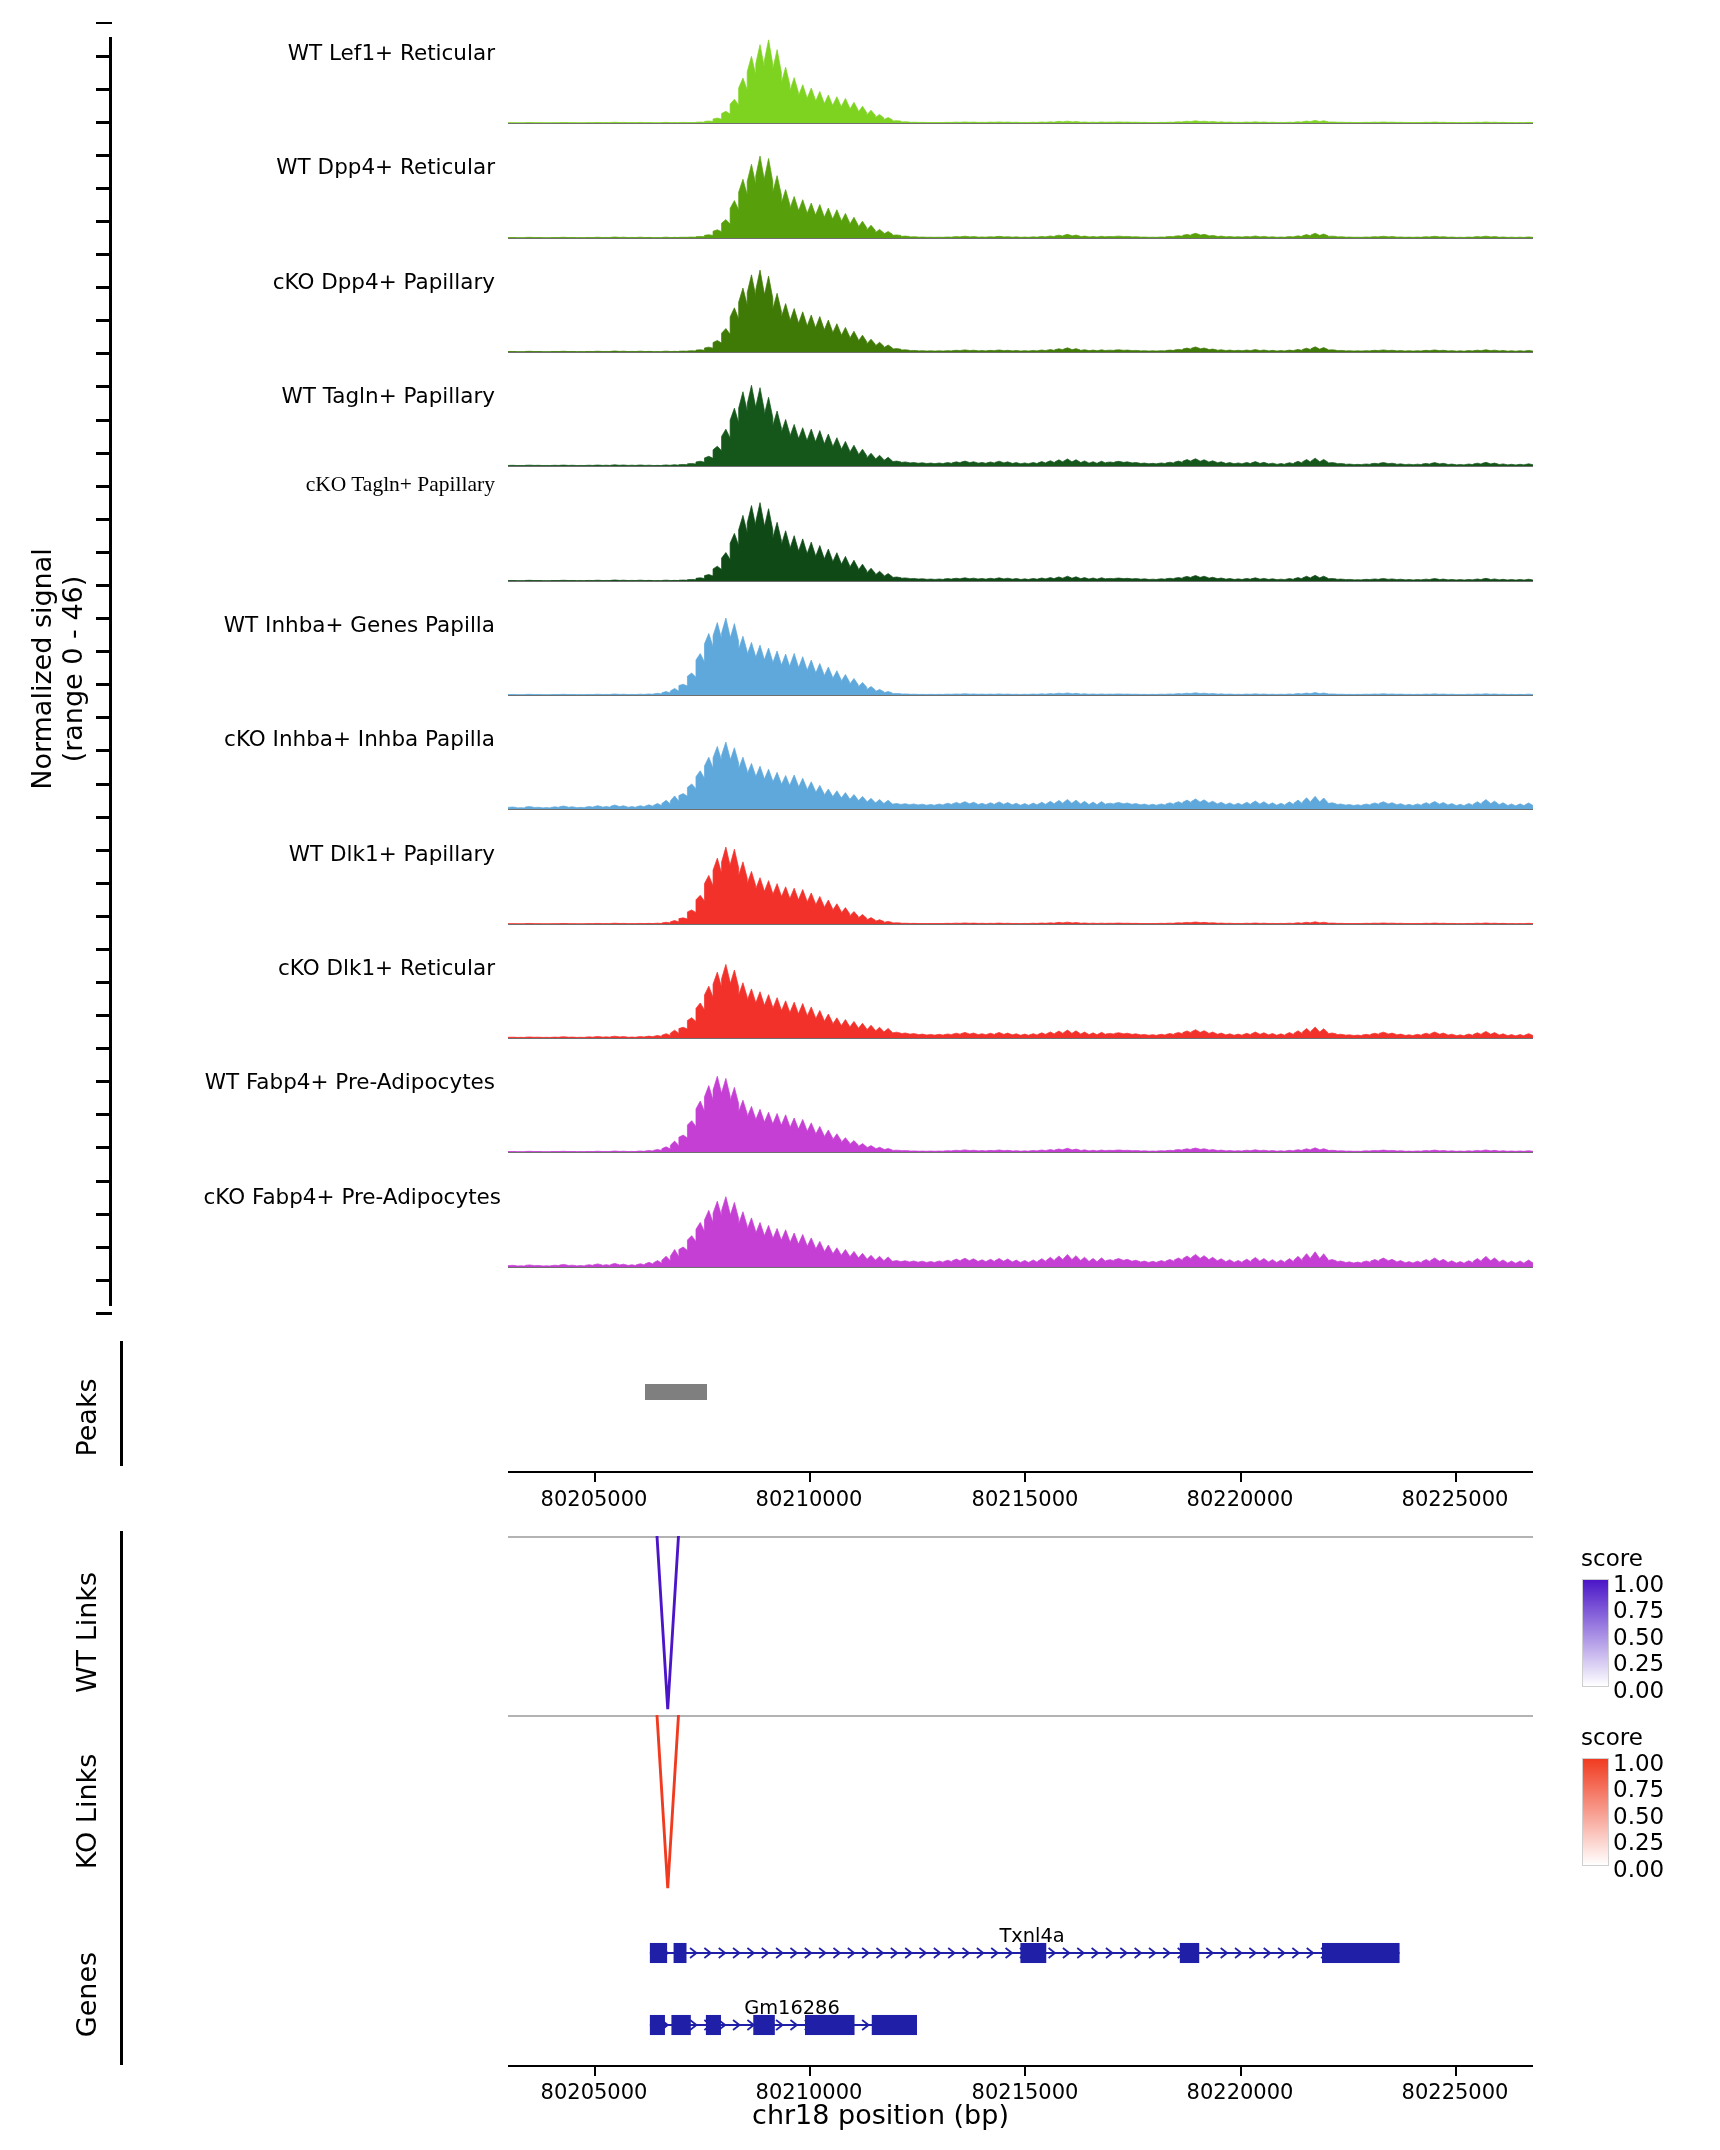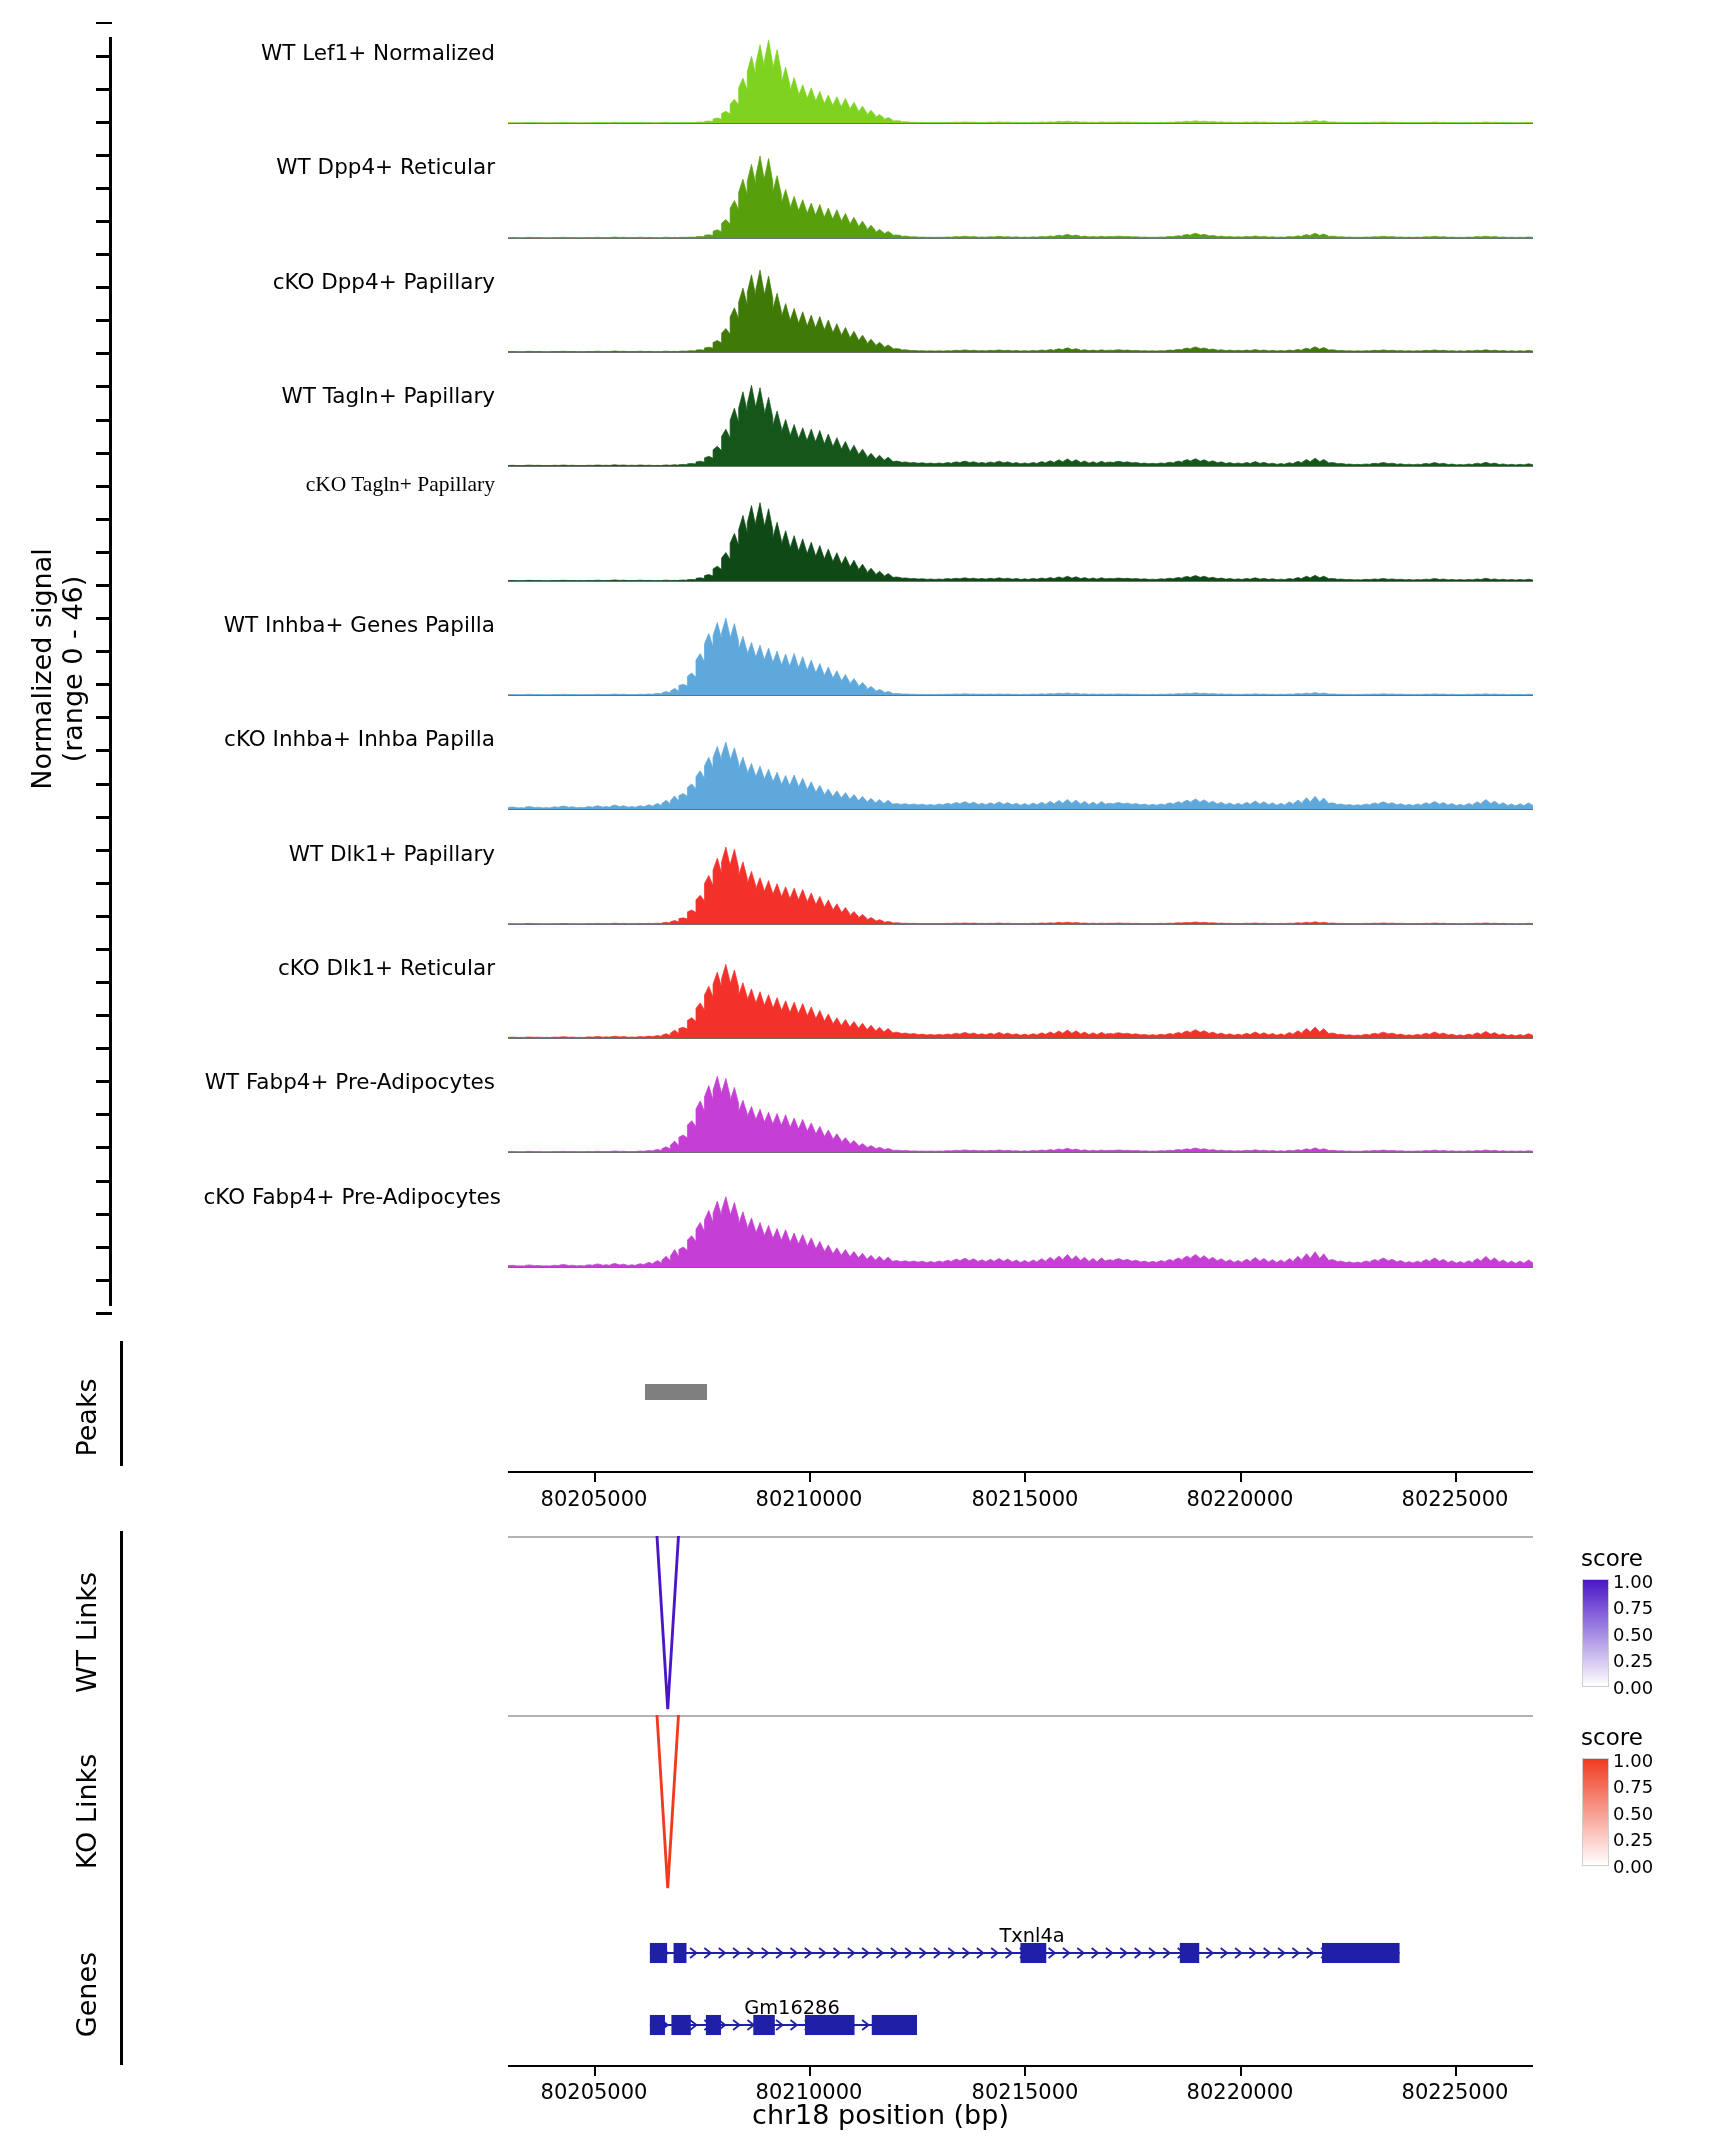--- a/index.html
+++ b/index.html
@@ -42,21 +42,21 @@
   .peakbar { position:absolute; background:#7f7f7f; }
 
   
   .linkpanel { position:absolute; }
   .link-top { position:absolute; height:1.8px; background:#b3b3b3; }
 
   
   .legend { position:absolute; }
   .legend-title { font-size:23px; }
   .legend-bar { position:absolute; width:24.4px; }
-  .legend-ticks { position:absolute; font-size:18px; line-height:1; }
+  .legend-ticks { position:absolute; font-size:23px; line-height:1; }
   .legend-ticks div { position:absolute; white-space:nowrap; }
 
   
   .gene-row { position:absolute; }
   .gene-name { position:absolute; font-size:19.4px; white-space:nowrap; }
 
   .xtitle { position:absolute; font-size:27px; text-align:center; width:100%; }
 </style>
 </head>
 <body>
@@ -106,21 +106,21 @@
       <div class="spine-tick" style="left: 96px; top: 1113px;"></div>
       <div class="spine-tick" style="left: 96px; top: 1146px;"></div>
       <div class="spine-tick" style="left: 96px; top: 1180px;"></div>
       <div class="spine-tick" style="left: 96px; top: 1213px;"></div>
       <div class="spine-tick" style="left: 96px; top: 1246px;"></div>
       <div class="spine-tick" style="left: 96px; top: 1279px;"></div>
       <div class="spine-tick" style="left: 96px; top: 1312px;"></div>
     </div>
 
   <div id="tracks">
-      <div class="track-label" style="left: 129px; width: 366px; top: 40px;">WT Lef1+ Normalized</div>
+      <div class="track-label" style="left: 129px; width: 366px; top: 40px;">WT Lef1+ Reticular</div>
       <div class="baseline" style="left: 508px; top: 123px; width: 1025px;"></div>
       <div class="track" style="left: 508px; top: 37px; width: 1025px; height: 86px;">
         <svg width="1025" height="86" viewBox="0 0 1430 120">
           <path d="M0,120 L0.00,119.62 L5.96,119.53 L11.92,119.65 L11.92,119.81 L17.88,119.76 L23.83,119.82 L23.83,119.44 L29.79,119.28 L35.75,119.47 L35.75,119.62 L41.71,119.51 L47.67,119.65 L47.67,119.81 L53.63,119.75 L59.58,119.82 L59.58,119.62 L65.54,119.50 L71.50,119.65 L71.50,119.44 L77.46,119.23 L83.42,119.47 L83.42,119.62 L89.38,119.48 L95.33,119.65 L95.33,119.81 L101.29,119.74 L107.25,119.82 L107.25,119.62 L113.21,119.47 L119.17,119.65 L119.17,119.44 L125.12,119.19 L131.08,119.47 L131.08,119.62 L137.04,119.45 L143.00,119.65 L143.00,119.25 L148.96,118.89 L154.92,119.29 L154.92,119.44 L160.88,119.15 L166.83,119.47 L166.83,119.62 L172.79,119.43 L178.75,119.65 L178.75,119.44 L184.71,119.13 L190.67,119.47 L190.67,119.62 L196.63,119.41 L202.58,119.65 L202.58,119.81 L208.54,119.70 L214.50,119.82 L214.50,119.44 L220.46,119.10 L226.42,119.47 L226.42,119.62 L232.38,119.39 L238.33,119.65 L238.33,119.25 L244.29,119.14 L250.25,119.29 L250.25,119.44 L256.21,119.34 L262.17,119.47 L262.17,118.87 L268.13,118.67 L274.08,118.94 L274.08,117.75 L280.04,117.29 L286.00,117.87 L286.00,114.37 L291.96,113.11 L297.92,114.68 L297.92,106.85 L303.88,103.66 L309.83,107.58 L309.83,93.70 L315.79,86.79 L321.75,95.17 L321.75,71.17 L327.71,57.35 L333.67,73.88 L333.67,48.63 L339.63,27.02 L345.58,52.59 L345.58,37.36 L351.54,10.69 L357.50,41.95 L357.50,33.60 L363.46,4.00 L369.42,38.40 L369.42,44.87 L375.38,17.63 L381.33,49.04 L381.33,63.65 L387.29,42.10 L393.25,66.78 L393.25,74.92 L399.21,56.78 L405.17,77.43 L405.17,82.43 L411.13,66.57 L417.08,84.52 L417.08,86.19 L423.04,71.24 L429.00,88.07 L429.00,89.95 L434.96,76.06 L440.92,91.62 L440.92,93.70 L446.88,81.03 L452.83,95.17 L452.83,95.58 L458.79,83.32 L464.75,96.94 L464.75,97.46 L470.71,85.69 L476.67,98.71 L476.67,101.22 L482.63,91.04 L488.58,102.26 L488.58,104.97 L494.54,96.53 L500.50,105.81 L500.50,108.73 L506.46,102.17 L512.42,109.36 L512.42,112.49 L518.38,107.97 L524.33,112.90 L524.33,115.30 L530.29,112.39 L536.25,115.57 L536.25,117.18 L542.21,116.78 L548.17,117.34 L548.17,118.50 L554.13,118.25 L560.08,118.58 L560.08,119.06 L566.04,118.89 L572.00,119.11 L572.00,119.25 L577.96,119.10 L583.92,119.29 L583.92,119.44 L589.88,119.31 L595.83,119.47 L595.83,119.44 L601.79,119.30 L607.75,119.47 L607.75,119.25 L613.71,119.05 L619.67,119.29 L619.67,119.06 L625.63,118.80 L631.58,119.11 L631.58,118.87 L637.54,118.53 L643.50,118.94 L643.50,119.06 L649.46,118.76 L655.42,119.11 L655.42,119.25 L661.38,118.99 L667.33,119.29 L667.33,119.06 L673.29,118.72 L679.25,119.11 L679.25,118.87 L685.21,118.44 L691.17,118.94 L691.17,119.06 L697.13,118.68 L703.08,119.11 L703.08,119.25 L709.04,118.93 L715.00,119.29 L715.00,119.44 L720.96,119.19 L726.92,119.47 L726.92,119.25 L732.88,118.90 L738.83,119.29 L738.83,119.06 L744.79,118.61 L750.75,119.11 L750.75,118.87 L756.71,118.31 L762.67,118.94 L762.67,118.50 L768.63,117.72 L774.58,118.58 L774.58,118.31 L780.54,117.40 L786.50,118.40 L786.50,118.69 L792.46,117.95 L798.42,118.76 L798.42,119.06 L804.38,118.52 L810.33,119.11 L810.33,119.25 L816.29,118.80 L822.25,119.29 L822.25,119.06 L828.21,118.48 L834.17,119.11 L834.17,118.87 L840.13,118.72 L846.08,118.94 L846.08,118.69 L852.04,118.47 L858.00,118.76 L858.00,118.87 L863.96,118.67 L869.92,118.94 L869.92,119.06 L875.88,118.87 L881.83,119.11 L881.83,119.25 L887.79,119.08 L893.75,119.29 L893.75,119.44 L899.71,119.30 L905.67,119.47 L905.67,119.25 L911.63,119.05 L917.58,119.29 L917.58,119.06 L923.54,118.80 L929.50,119.11 L929.50,118.69 L935.46,118.29 L941.42,118.76 L941.42,118.12 L947.38,117.52 L953.33,118.23 L953.33,117.75 L959.29,116.98 L965.25,117.87 L965.25,118.12 L971.21,117.45 L977.17,118.23 L977.17,118.50 L983.13,117.93 L989.08,118.58 L989.08,118.87 L995.04,118.42 L1001.00,118.94 L1001.00,119.06 L1006.96,118.67 L1012.92,119.11 L1012.92,119.25 L1018.88,118.92 L1024.83,119.29 L1024.83,119.06 L1030.79,118.63 L1036.75,119.11 L1036.75,118.87 L1042.71,118.33 L1048.67,118.94 L1048.67,119.06 L1054.63,118.59 L1060.58,119.11 L1060.58,119.25 L1066.54,118.86 L1072.50,119.29 L1072.50,119.44 L1078.46,119.13 L1084.42,119.47 L1084.42,119.25 L1090.38,118.83 L1096.33,119.29 L1096.33,118.87 L1102.29,118.22 L1108.25,118.94 L1108.25,118.31 L1114.21,117.30 L1120.17,118.40 L1120.17,117.75 L1126.13,116.35 L1132.08,117.87 L1132.08,118.12 L1138.04,116.92 L1144.00,118.23 L1144.00,118.69 L1149.96,118.48 L1155.92,118.76 L1155.92,119.06 L1161.88,118.89 L1167.83,119.11 L1167.83,119.25 L1173.79,119.10 L1179.75,119.29 L1179.75,119.44 L1185.71,119.31 L1191.67,119.47 L1191.67,119.25 L1197.63,119.07 L1203.58,119.29 L1203.58,119.06 L1209.54,118.82 L1215.50,119.11 L1215.50,118.87 L1221.46,118.56 L1227.42,118.94 L1227.42,119.06 L1233.38,118.78 L1239.33,119.11 L1239.33,119.25 L1245.29,119.01 L1251.25,119.29 L1251.25,119.44 L1257.21,119.25 L1263.17,119.47 L1263.17,119.44 L1269.13,119.23 L1275.08,119.47 L1275.08,119.25 L1281.04,118.96 L1287.00,119.29 L1287.00,119.06 L1292.96,118.69 L1298.92,119.11 L1298.92,119.25 L1304.88,118.94 L1310.83,119.29 L1310.83,119.44 L1316.79,119.19 L1322.75,119.47 L1322.75,119.62 L1328.71,119.45 L1334.67,119.65 L1334.67,119.44 L1340.63,119.17 L1346.58,119.47 L1346.58,119.25 L1352.54,118.88 L1358.50,119.29 L1358.50,119.06 L1364.46,118.58 L1370.42,119.11 L1370.42,119.25 L1376.38,118.85 L1382.33,119.29 L1382.33,119.44 L1388.29,119.12 L1394.25,119.47 L1394.25,119.62 L1400.21,119.41 L1406.17,119.65 L1406.17,119.62 L1412.13,119.40 L1418.08,119.65 L1418.08,119.44 L1424.04,119.09 L1430.00,119.47 L1430,120 Z" fill="#7ed321" stroke="#7ed321" stroke-width="1"></path>
         </svg>
       </div>
       <div class="track-label" style="left: 129px; width: 366px; top: 154px;">WT Dpp4+ Reticular</div>
       <div class="baseline" style="left: 508px; top: 238px; width: 1025px;"></div>
       <div class="track" style="left: 508px; top: 152px; width: 1025px; height: 86px;">
         <svg width="1025" height="86" viewBox="0 0 1430 120">

